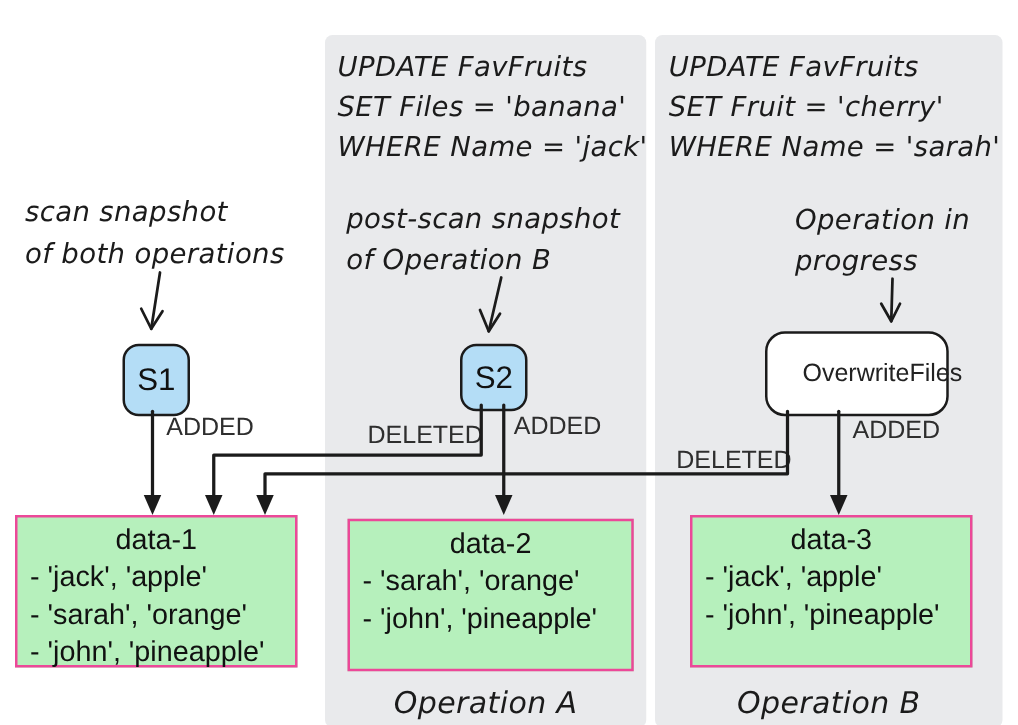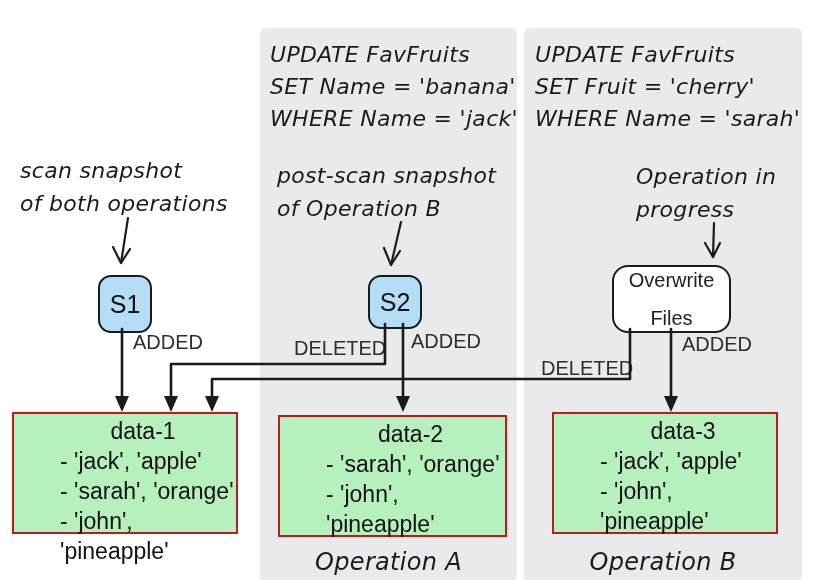--- a/index.html
+++ b/index.html
@@ -18,26 +18,26 @@
   .note { position:absolute; z-index:2; font-size:22px; line-height:33px; }
   .snapshot {
     position:absolute; z-index:2; background:var(--snapshot_fill,#b4ddf6);
     border:2px solid var(--stroke,#1b1b1b); border-radius:13px;
     display:flex; align-items:center; justify-content:center;
     font-size:25px; color:#111;
   }
   .overwrite {
     position:absolute; z-index:2; background:#ffffff;
     border:2px solid var(--stroke,#1b1b1b); border-radius:16px;
-    display:flex; flex-direction:column; align-items:center; justify-content:space-between;
-    font-size:20px; line-height:26px; color:#222; text-align:center;
+    display:flex; flex-direction:row; align-items:center; justify-content:flex-start;
+    font-size:20px; line-height:26px; color:#222; text-align:center;padding-left:28px;
   }
   .databox {
     position:absolute; z-index:2; background:var(--data_fill,#b6f0bc);
-    border:2px solid #b91c1c; font-size:23px; color:#111; box-sizing:border-box;padding-left:36px;
+    border:2px solid #ec4899; font-size:23px; color:#111; box-sizing:border-box;
   }
   .databox .dtitle { text-align:center; line-height:30px; padding-top:2px; }
   .databox .drow  { padding-left:10px; line-height:30px; }
   .edge-label { position:absolute; z-index:2; font-size:20px; color:var(--label_text,#2e2e2e); }
   .caption { position:absolute; z-index:2; font-size:24px; text-align:center; }
   svg.arrows { position:absolute; left:0; top:0; z-index:3; pointer-events:none; }
   svg.arrows path, svg.arrows polyline {
     fill:none; stroke:var(--stroke,#1b1b1b); stroke-width:2.6;
     stroke-linecap:round; stroke-linejoin:round;
   }
@@ -47,21 +47,21 @@
 </head>
 <body>
 
 <div class="canvas">
 
   <div class="panel" style="left:260px; top:11px; width:257px; height:554px;"></div>
   <div class="panel" style="left:524px; top:11px; width:278px; height:554px;"></div>
 
   <div class="sql hand" style="left:270px; top:22px;">
     <div>UPDATE FavFruits</div>
-    <div>SET Name = 'banana'</div>
+    <div>SET Files = 'banana'</div>
     <div>WHERE Name = 'jack'</div>
   </div>
 
   <div class="sql hand" style="left:535px; top:22px;">
     <div>UPDATE FavFruits</div>
     <div>SET Fruit = 'cherry'</div>
     <div>WHERE Name = 'sarah'</div>
   </div>
 
   <div class="note hand" style="left:20px; top:137px;">

